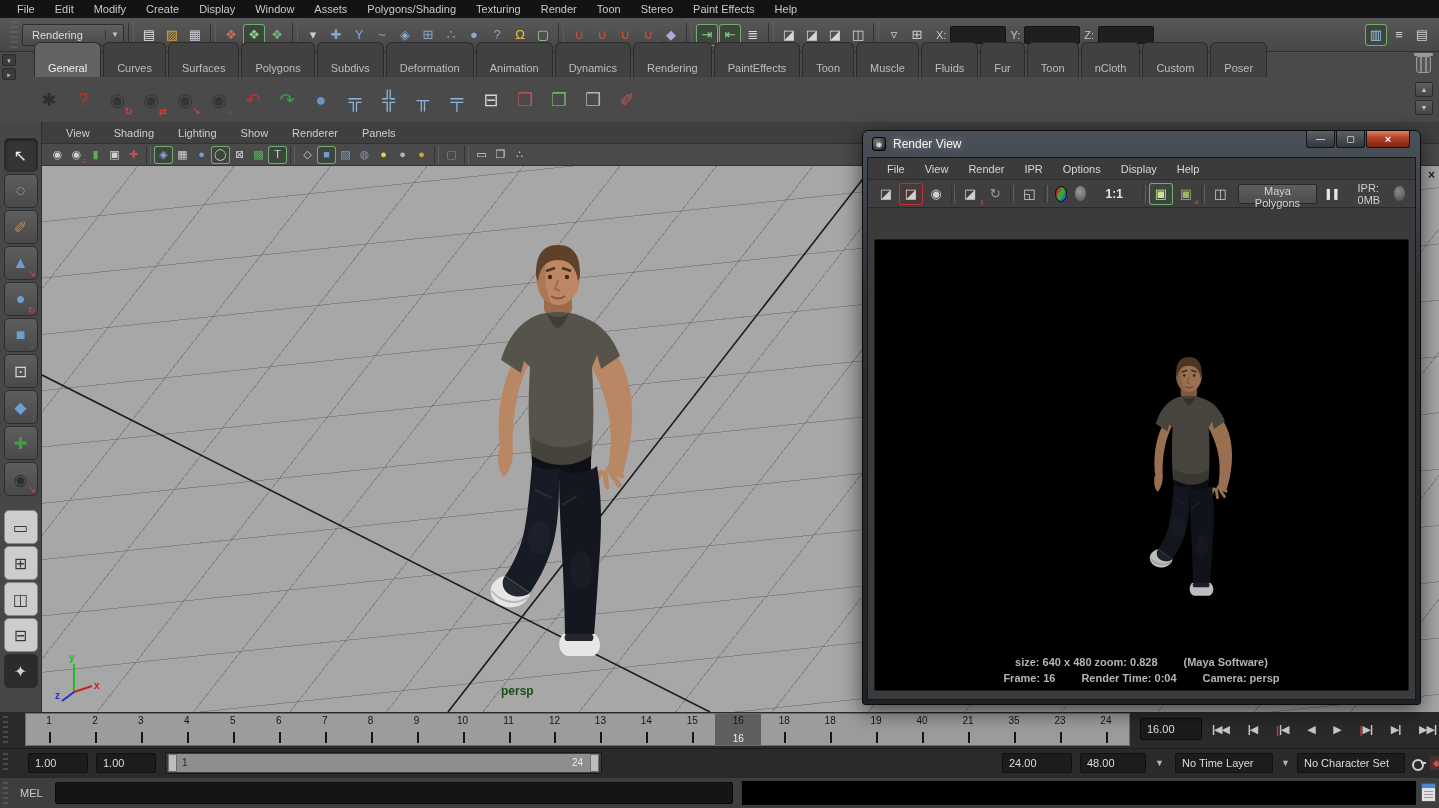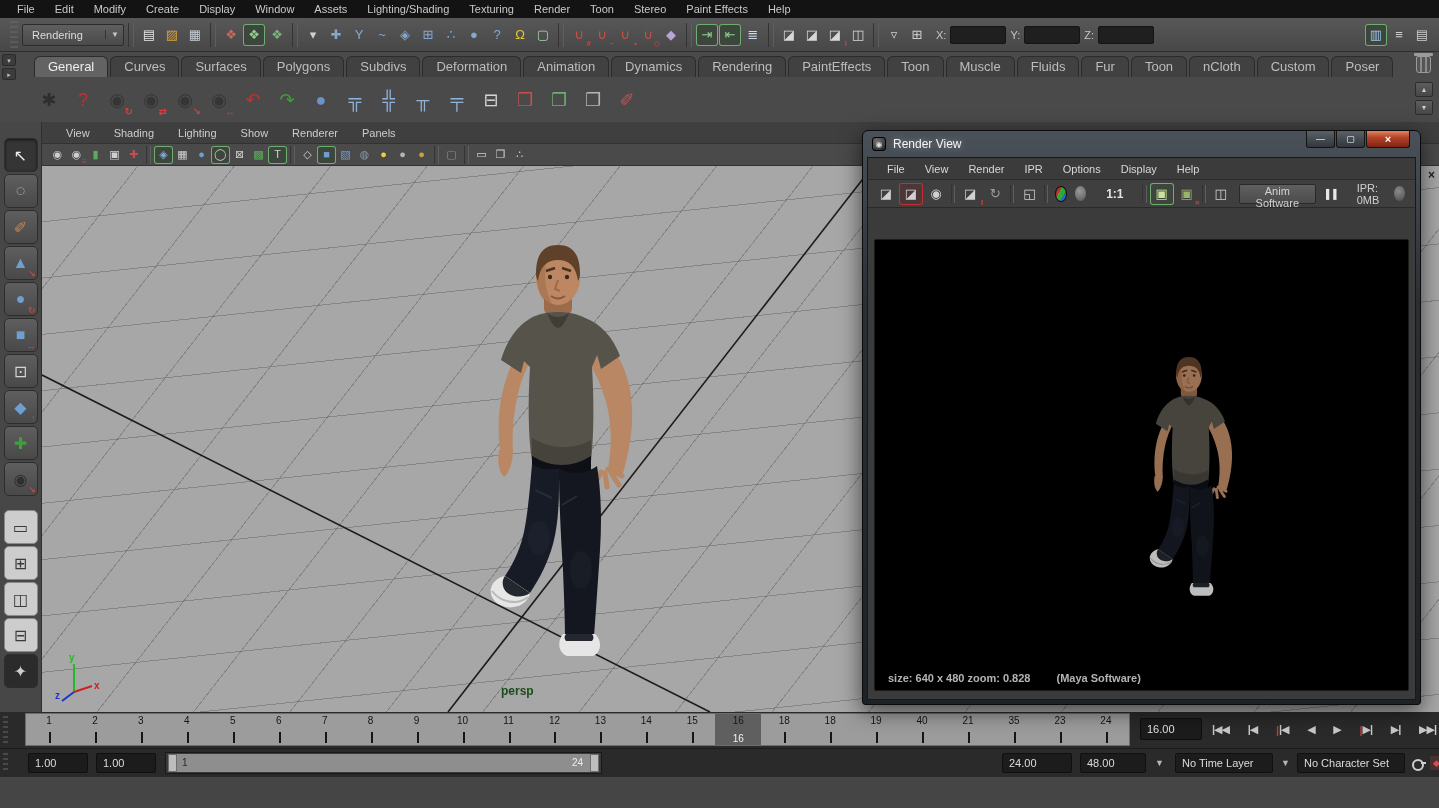--- a/index.html
+++ b/index.html
@@ -26,21 +26,21 @@
   .clabel{color:#c5c5c5;font-size:11px;}
   .cfield{width:56px;height:18px;background:#1f1f1f;border:1px solid #141414;border-radius:2px;color:#ddd;font-size:11px;padding:0 4px;}
   #tb-right{margin-left:auto;}
 
   
   #shelf{position:absolute;left:0;top:52px;width:1439px;height:70px;background:#4a4a4a;}
   #shelf-side{position:absolute;left:2px;top:2px;width:16px;height:44px;display:flex;flex-direction:column;gap:2px;}
   #shelf-side .ic{width:14px;height:12px;background:#3c3c3c;border:1px solid #2a2a2a;border-radius:2px;}
   #shelf-side .ic i{font-size:7px;color:#bbb;}
   #shelf-tabs{position:absolute;left:34px;top:3px;height:22px;display:flex;align-items:flex-end;gap:2px;}
-  .tab{background:#414141;border:1px solid #2b2b2b;border-bottom:none;border-radius:6px 6px 0 0;color:#bdbdbd;font-size:13px;padding:2px 13px 3px;cursor:default;text-align:center;}
+  .tab{background:#414141;border:1px solid #2b2b2b;border-bottom:none;border-radius:6px 6px 0 0;color:#bdbdbd;font-size:11px;padding:19px 13px 3px;cursor:default;text-align:center;}
   .tab.active{background:#636363;color:#efefef;}
   #shelf-icons{position:absolute;left:34px;top:28px;height:40px;display:flex;align-items:center;gap:4px;}
   #shelf-icons .ic{width:30px;height:30px;}
   #shelf-icons .ic i{font-size:18px;}
   #shelf-icons .ic b{font-size:10px;}
   #shelf-trash{position:absolute;right:8px;top:4px;width:15px;height:17px;border:1px solid #9a9a9a;border-radius:2px 2px 3px 3px;background:repeating-linear-gradient(90deg,#555 0 3px,#8a8a8a 3px 5px);}
   #shelf-trash:before{content:"";position:absolute;left:-3px;top:-4px;width:19px;height:3px;background:#9a9a9a;border-radius:1px;}
   #shelf-scroll{position:absolute;right:4px;top:30px;width:20px;display:flex;flex-direction:column;gap:3px;}
   #shelf-scroll .ic{width:18px;height:15px;background:linear-gradient(#5d5d5d,#474747);border:1px solid #2c2c2c;border-radius:2px;}
   #shelf-scroll .ic i{font-size:7px;color:#ccc;}
@@ -87,21 +87,21 @@
   .rw-toolbar .ic{width:24px;height:22px;}
   .circle-rgb{width:16px;height:16px;border-radius:50%;margin:0 4px;background:linear-gradient(120deg,#b33 34%,#3a3 34% 67%,#36c 67%);border:1px solid #111;display:inline-block;}
   .circle-alpha{width:15px;height:15px;border-radius:50%;margin:0 4px;background:radial-gradient(circle at 40% 35%,#999,#555);display:inline-block;}
   .circle-alpha.dim{background:radial-gradient(circle at 40% 35%,#8a8a8a,#4a4a4a);}
   .ratio{color:#e4e4e4;font-size:12px;font-weight:bold;margin:0 16px;}
   .renderer-btn{margin-left:6px;height:20px;background:linear-gradient(#5f5f5f,#4c4c4c);border:1px solid #292929;border-radius:2px;color:#d2d2d2;font-size:11px;padding:0 12px;}
   .pause{color:#e8e8e8;font-size:9px;letter-spacing:1px;margin-left:10px;}
   .iprmem{color:#cfcfcf;font-size:11px;margin-left:16px;}
   .rw-image{position:absolute;left:6px;right:6px;top:81px;bottom:8px;background:#000;border:1px solid #1c1c1c;border-radius:2px;overflow:hidden;}
   #rw-figure{position:absolute;left:254px;top:114px;width:128px;height:250px;filter:brightness(.82);}
-  .rw-status{position:absolute;left:0;right:0;bottom:4px;text-align:left;color:#b4b4b4;font-size:11px;font-weight:bold;line-height:16px;font-family:"DejaVu Sans",sans-serif;margin-top:23px;}
+  .rw-status{position:absolute;left:0;right:0;bottom:4px;text-align:center;color:#b4b4b4;font-size:11px;font-weight:bold;line-height:16px;font-family:"DejaVu Sans",sans-serif;margin-top:23px;}
   .rw-status span{margin:0 13px;}
 
   
   #timeline{position:absolute;left:0;top:712px;width:1439px;height:36px;background:#2a2a2a;}
   #tl-ruler{position:absolute;left:25px;top:1px;width:1105px;height:33px;background:#9c9c9c;border:1px solid #6b6b6b;display:flex;}
   .cell{flex:1;position:relative;}
   .cell .num{position:absolute;top:1px;width:100%;text-align:center;font-size:10px;color:#141414;}
   .cell .tick{position:absolute;left:50%;bottom:2px;width:2px;height:11px;background:#161616;}
   .cell.cur{background:#5f5f5f;}
   .cell .curnum{position:absolute;bottom:1px;width:100%;text-align:center;font-size:10px;color:#f2f2f2;}
@@ -142,21 +142,21 @@
 <div id="root">
 
   <div id="menubar">
       <span class="mi">File</span>
       <span class="mi">Edit</span>
       <span class="mi">Modify</span>
       <span class="mi">Create</span>
       <span class="mi">Display</span>
       <span class="mi">Window</span>
       <span class="mi">Assets</span>
-      <span class="mi">Lighting/Shading</span>
+      <span class="mi">Polygons/Shading</span>
       <span class="mi">Texturing</span>
       <span class="mi">Render</span>
       <span class="mi">Toon</span>
       <span class="mi">Stereo</span>
       <span class="mi">Paint Effects</span>
       <span class="mi">Help</span>
     </div>
 
   <div id="toolbar">
     <span class="hgrip"></span>
@@ -656,21 +656,21 @@
               <i style="color: rgb(154, 181, 106);">▣</i>
               <b>×</b>
             </span>
           </div>
         <span class="vsep2"></span>
         <div class="icrow" id="rw-e">
             <span class="ic">
               <i style="color: rgb(208, 208, 208);">◫</i>
             </span>
           </div>
-        <button class="renderer-btn">Anim Software</button>
+        <button class="renderer-btn">Maya Polygons</button>
         <span class="pause">▌▌</span>
         <span class="iprmem">IPR: 0MB</span>
         <span class="circle-alpha dim"></span>
       </div>
       <div class="rw-image">
         <div id="rw-figure"><svg viewBox="0 0 220 430" width="100%" height="100%" preserveAspectRatio="xMidYMid meet">
 <path d="M150 102 C166 114 176 140 177 168 C178 190 174 214 167 236 L153 229 C157 207 157 184 151 162 C147 148 142 136 136 126 Z" fill="#b98763"></path>
 <path d="M153 229 l14 7 M156 233 l8 12 M150 233 l2 14 M146 232 l-6 12" stroke="#b98763" stroke-width="5" stroke-linecap="round" fill="none"></path>
 <path d="M64 112 C52 130 46 152 44 176 C43 192 44 204 46 214 L58 212 C57 196 58 176 62 158 C65 144 70 130 76 120 Z" fill="#b98763"></path>
 <path d="M44 210 C42 222 44 232 49 237 C54 233 58 222 58 210 Z" fill="#b98763"></path>
@@ -697,20 +697,23 @@
 <path d="M50 336 L75 353 C73 363 62 369 51 367 C41 365 34 357 36 348 C38 341 44 337 50 336 Z" fill="#e6e6e6"></path>
 <path d="M50 336 L75 353 C70 357 61 358 54 354 C47 350 46 341 50 336 Z" fill="#23272e"></path>
 <path d="M37 351 C45 362 62 366 73 357" stroke="#b9b9b9" stroke-width="2" fill="none"></path>
 <path d="M108 394 L140 394 C147 400 147 412 138 416 L112 416 C103 413 102 401 108 394 Z" fill="#e6e6e6"></path>
 <path d="M111 394 h26 c2 2 2 5 0 7 h-26 c-2 -2 -2 -5 0 -7 z" fill="#23272e"></path>
 </svg></div>
         <div class="rw-status">
           <div class="l1">
             <span>size: 640 x 480 zoom: 0.828</span><span>(Maya Software)</span>
           </div>
+          <div class="l2">
+            <span>Frame: 16</span><span>Render Time: 0:04</span><span>Camera: persp</span>
+          </div>
         </div>
       </div>
     </div>
   </div>
 
   <div id="timeline">
     <span class="vgrip"></span>
     <div id="tl-ruler">
         <div class="cell">
           <span class="num">1</span>
@@ -855,14 +858,21 @@
     <input class="rfield" style="left: 1002px; width: 70px;" value="24.00">
     <input class="rfield" style="left: 1080px; width: 66px;" value="48.00">
     <span class="dd-tri" style="left:1155px;">▼</span>
     <div class="rfield" style="left:1175px;width:98px;line-height:18px;">No Time Layer</div>
     <span class="dd-tri" style="left:1281px;">▼</span>
     <div class="rfield" style="left:1297px;width:108px;line-height:18px;">No Character Set</div>
     <span id="key-icon"></span>
     <span id="autokey-icon">◆</span>
   </div>
 
+  <div id="cmdline">
+    <span class="vgrip"></span>
+    <span id="mel-label">MEL</span>
+    <input id="mel-input" value="" style="">
+    <div id="cmd-output"></div>
+    <span id="script-editor-icon"></span>
+  </div>
 
 </div>
 
 </body></html>

